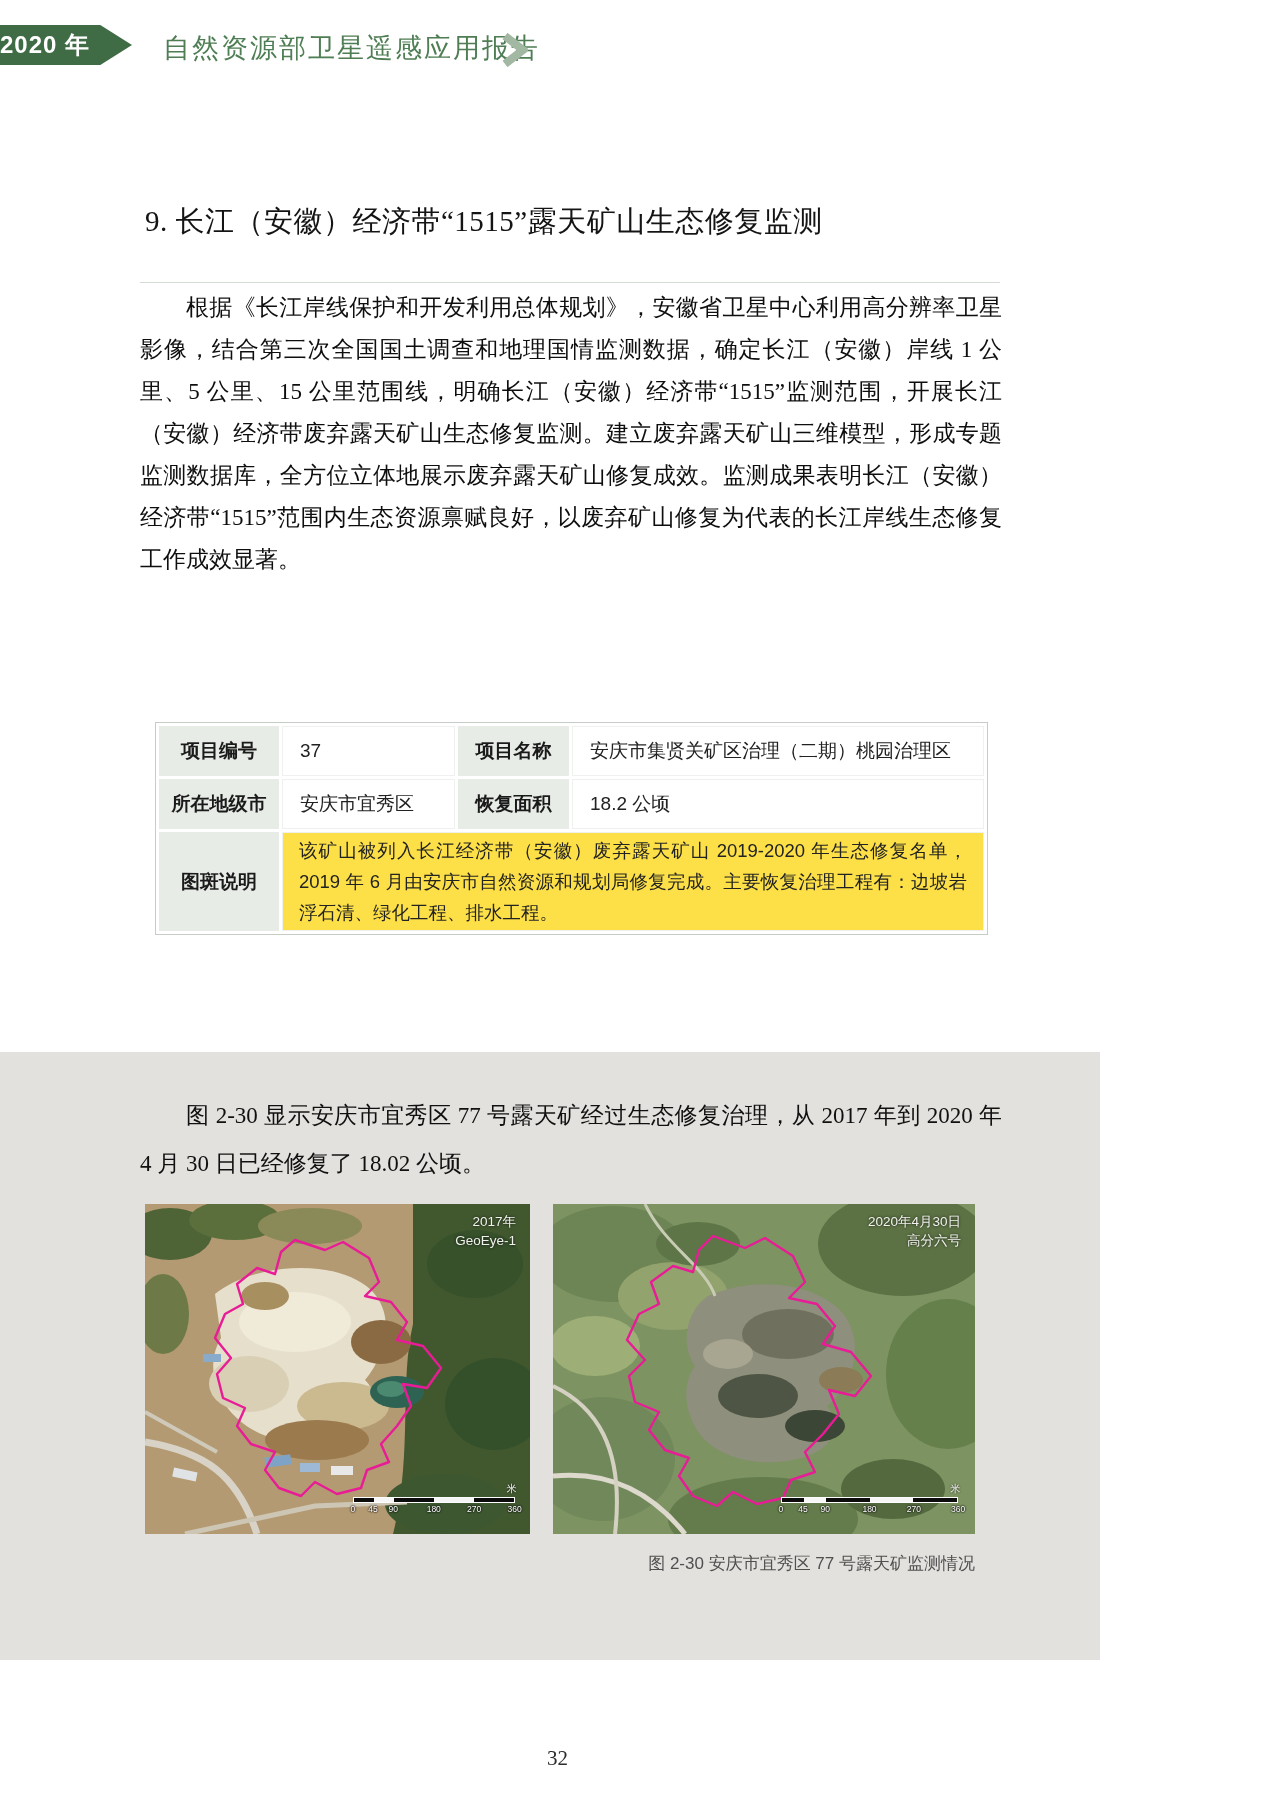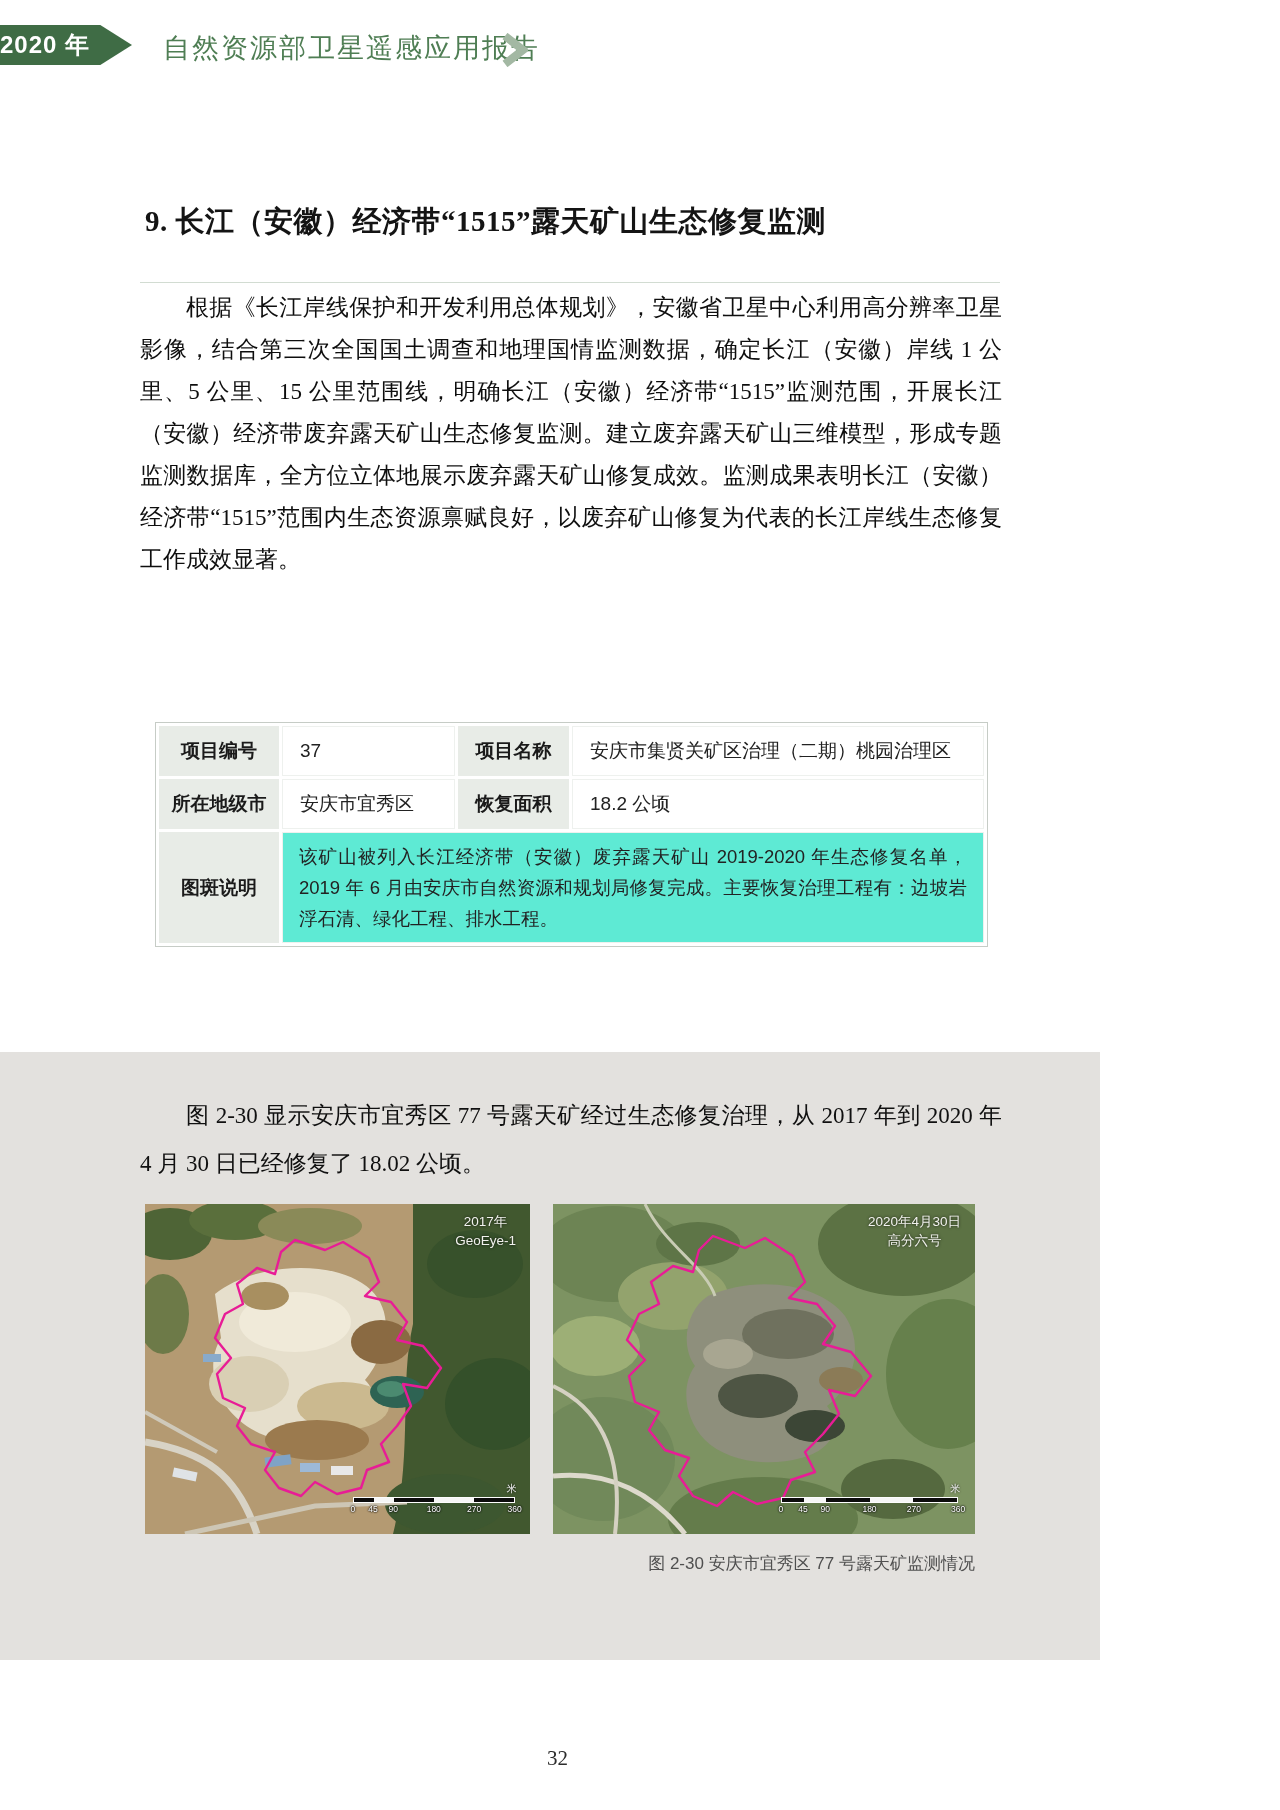--- a/index.html
+++ b/index.html
@@ -24,21 +24,21 @@
   }
   .header-title {
     position: absolute; left: 163px; top: 30px;
     font-family: "Liberation Sans", "DejaVu Sans", sans-serif;
     font-size: 27px; color: #4f7e54; letter-spacing: 2px;
   }
   .chevron { position: absolute; left: 502px; top: 33px; }
   
   .section-heading {
     position: absolute; left: 145px; top: 202px;
-    font-size: 29px; font-weight: bold; color: #141414;
+    font-size: 29px; font-weight: normal; color: #141414;
     letter-spacing: 0.5px; white-space: nowrap;
   }
   .heading-rule {
     position: absolute; left: 140px; top: 282px;
     width: 860px; height: 1px; background: #c3d0c3; opacity: .75;
   }
   .body-par {
     position: absolute; left: 140px; top: 287px; width: 862px;
     font-size: 23px; line-height: 42px; text-align: justify;
     text-indent: 2em; color: #0e0e0e;
@@ -54,22 +54,22 @@
   .project-table td { vertical-align: middle; }
   .project-table td.th {
     background: #e8ece7; font-weight: bold; font-size: 19px;
     text-align: center; color: #1a1a1a; height: 50px; margin-top: 19px;
   }
   .project-table td.val {
     background: #fff; border: 1px solid #eef1ee;
     font-size: 19px; padding-left: 17px; color: #222;
   }
   .project-table td.desc {
-    background: #5eead4; border: 1px solid #eef1ee;
-    font-size: 18.5px; line-height: 31px; padding: 8px 16px;
+    background: #fde047; border: 1px solid #eef1ee;
+    font-size: 18.5px; line-height: 31px; padding: 2px 16px;
     text-align: justify; color: #222;
   }
   
   .figure-panel {
     position: absolute; left: 0; top: 1052px;
     width: 1100px; height: 608px;
     background: #e3e1de;
   }
   .figure-par {
     position: absolute; left: 140px; top: 40px; width: 862px;
@@ -77,21 +77,21 @@
     text-indent: 2em; color: #101010;
   }
   .sat {
     position: absolute; top: 152px; height: 330px;
     overflow: hidden; background: #6a7a52;
   }
   .sat svg { position: absolute; inset: 0; width: 100%; height: 100%; }
   .sat-2017 { left: 145px; width: 385px; }
   .sat-2020 { left: 553px; width: 422px; padding-left: 16px; }
   .img-label {
-    position: absolute; top: 8px; right: 14px; text-align: center;
+    position: absolute; top: 8px; right: 14px; text-align: right;
     color: #f2f2ee; font-family: "Liberation Sans", "DejaVu Sans", sans-serif;
     font-size: 13.5px; line-height: 19px; text-shadow: 0 0 3px rgba(0,0,0,.8);
   }
   .scalebar { position: absolute; bottom: 18px; left: 54%; right: 4%; }
   .sb-unit {
     position: absolute; right: -2px; top: -15px;
     color: #fff; font-size: 10px;
     font-family: "Liberation Sans", "DejaVu Sans", sans-serif;
     text-shadow: 0 0 2px #000;
   }

